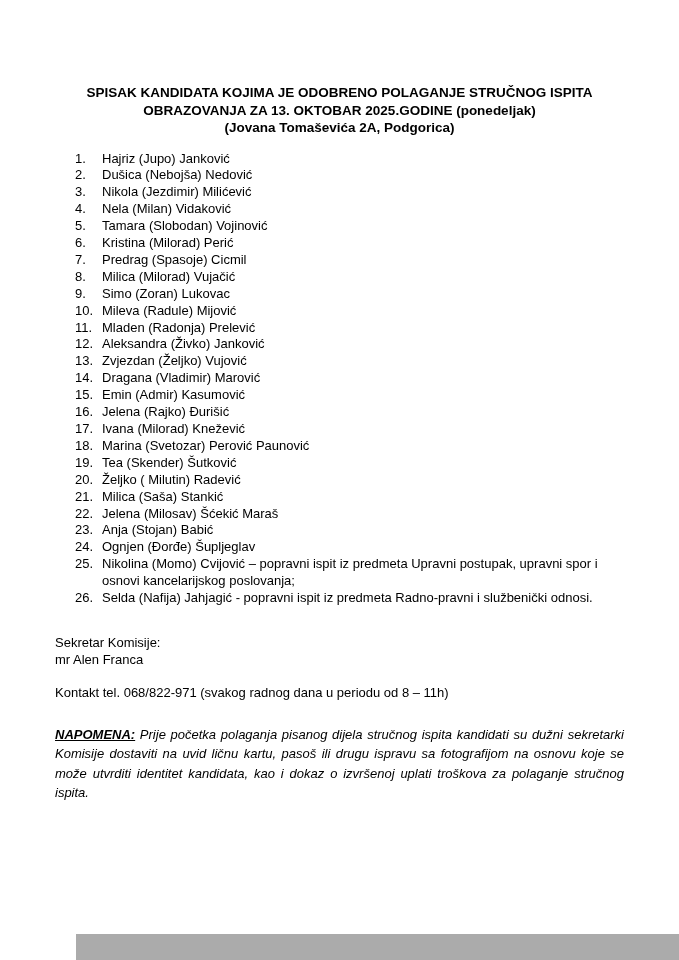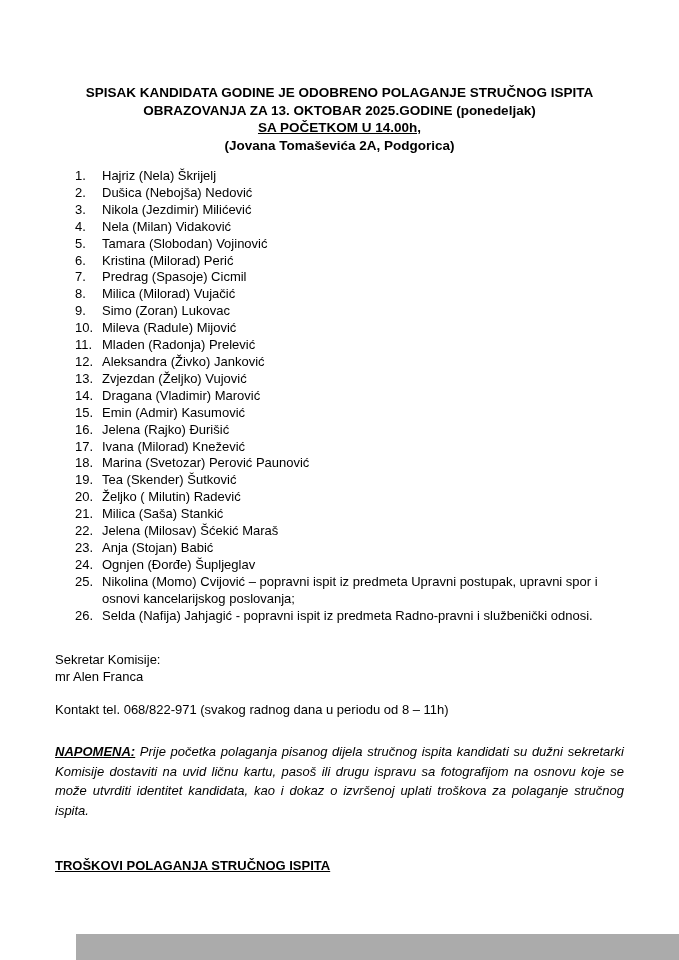--- a/index.html
+++ b/index.html
@@ -85,29 +85,28 @@
     background: #ababab;
   }
 </style>
 </head>
 <body>
 
 <div class="doc">
 
   <div class="title-block">
 
-  <div class="title-line">SPISAK KANDIDATA GODINE JE ODOBRENO POLAGANJE STRUČNOG ISPITA</div>
+  <div class="title-line">SPISAK KANDIDATA KOJIMA JE ODOBRENO POLAGANJE STRUČNOG ISPITA</div>
       <div class="title-line">OBRAZOVANJA ZA 13. OKTOBAR 2025.GODINE (ponedeljak)</div>
-      <div class="title-line u">SA POČETKOM U 14.00h,</div>
       <div class="title-line">(Jovana Tomaševića 2A, Podgorica)</div>
     </div>
 
   <ol class="candidates">
 
-  <li>Hajriz (Nela) Škrijelj</li>
+  <li>Hajriz (Jupo) Janković</li>
       <li>Dušica (Nebojša) Nedović</li>
       <li>Nikola (Jezdimir) Milićević</li>
       <li>Nela (Milan) Vidaković</li>
       <li>Tamara (Slobodan) Vojinović</li>
       <li>Kristina (Milorad) Perić</li>
       <li>Predrag (Spasoje) Cicmil</li>
       <li>Milica (Milorad) Vujačić</li>
       <li>Simo (Zoran) Lukovac</li>
       <li>Mileva (Radule) Mijović</li>
       <li>Mladen (Radonja) Prelević</li>
@@ -128,17 +127,16 @@
       <li>Selda (Nafija) Jahjagić - popravni ispit iz predmeta Radno-pravni i službenički odnosi.</li>
     </ol>
 
   <div class="secretary-label">Sekretar Komisije:</div>
   <div class="secretary-name">mr Alen Franca</div>
 
   <div class="contact-line">Kontakt tel. 068/822-971 (svakog radnog dana u periodu od 8 – 11h)</div>
 
   <p class="note"><span class="note-label">NAPOMENA:</span><span> Prije početka polaganja pisanog dijela stručnog ispita kandidati su dužni sekretarki Komisije dostaviti na uvid ličnu kartu, pasoš ili drugu ispravu sa fotografijom na osnovu koje se može utvrditi identitet kandidata, kao i dokaz o izvršenoj uplati troškova za polaganje stručnog ispita.</span></p>
 
-  <div class="footer-heading">TROŠKOVI POLAGANJA STRUČNOG ISPITA</div>
 
 </div>
 
 <div class="page-bottom-edge"></div>
 
 </body></html>

